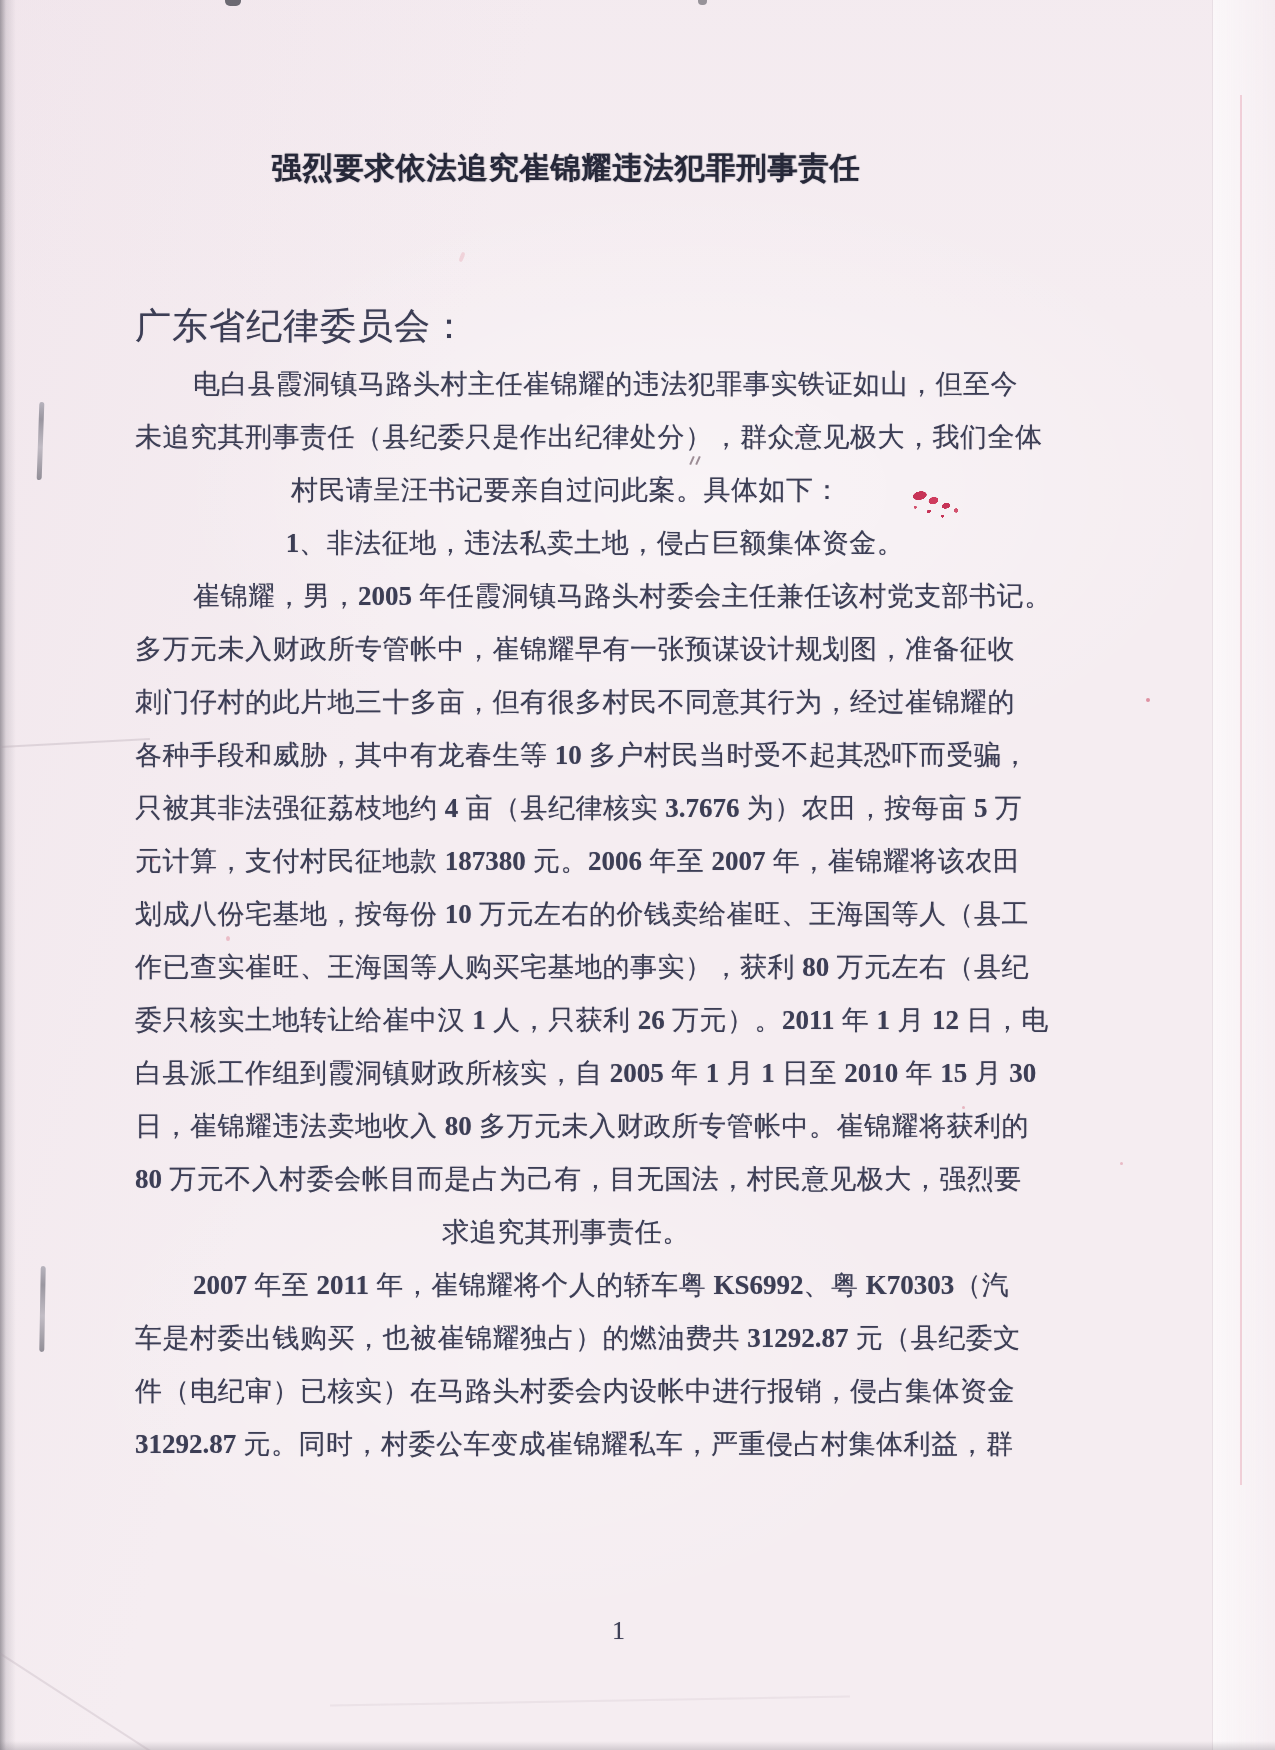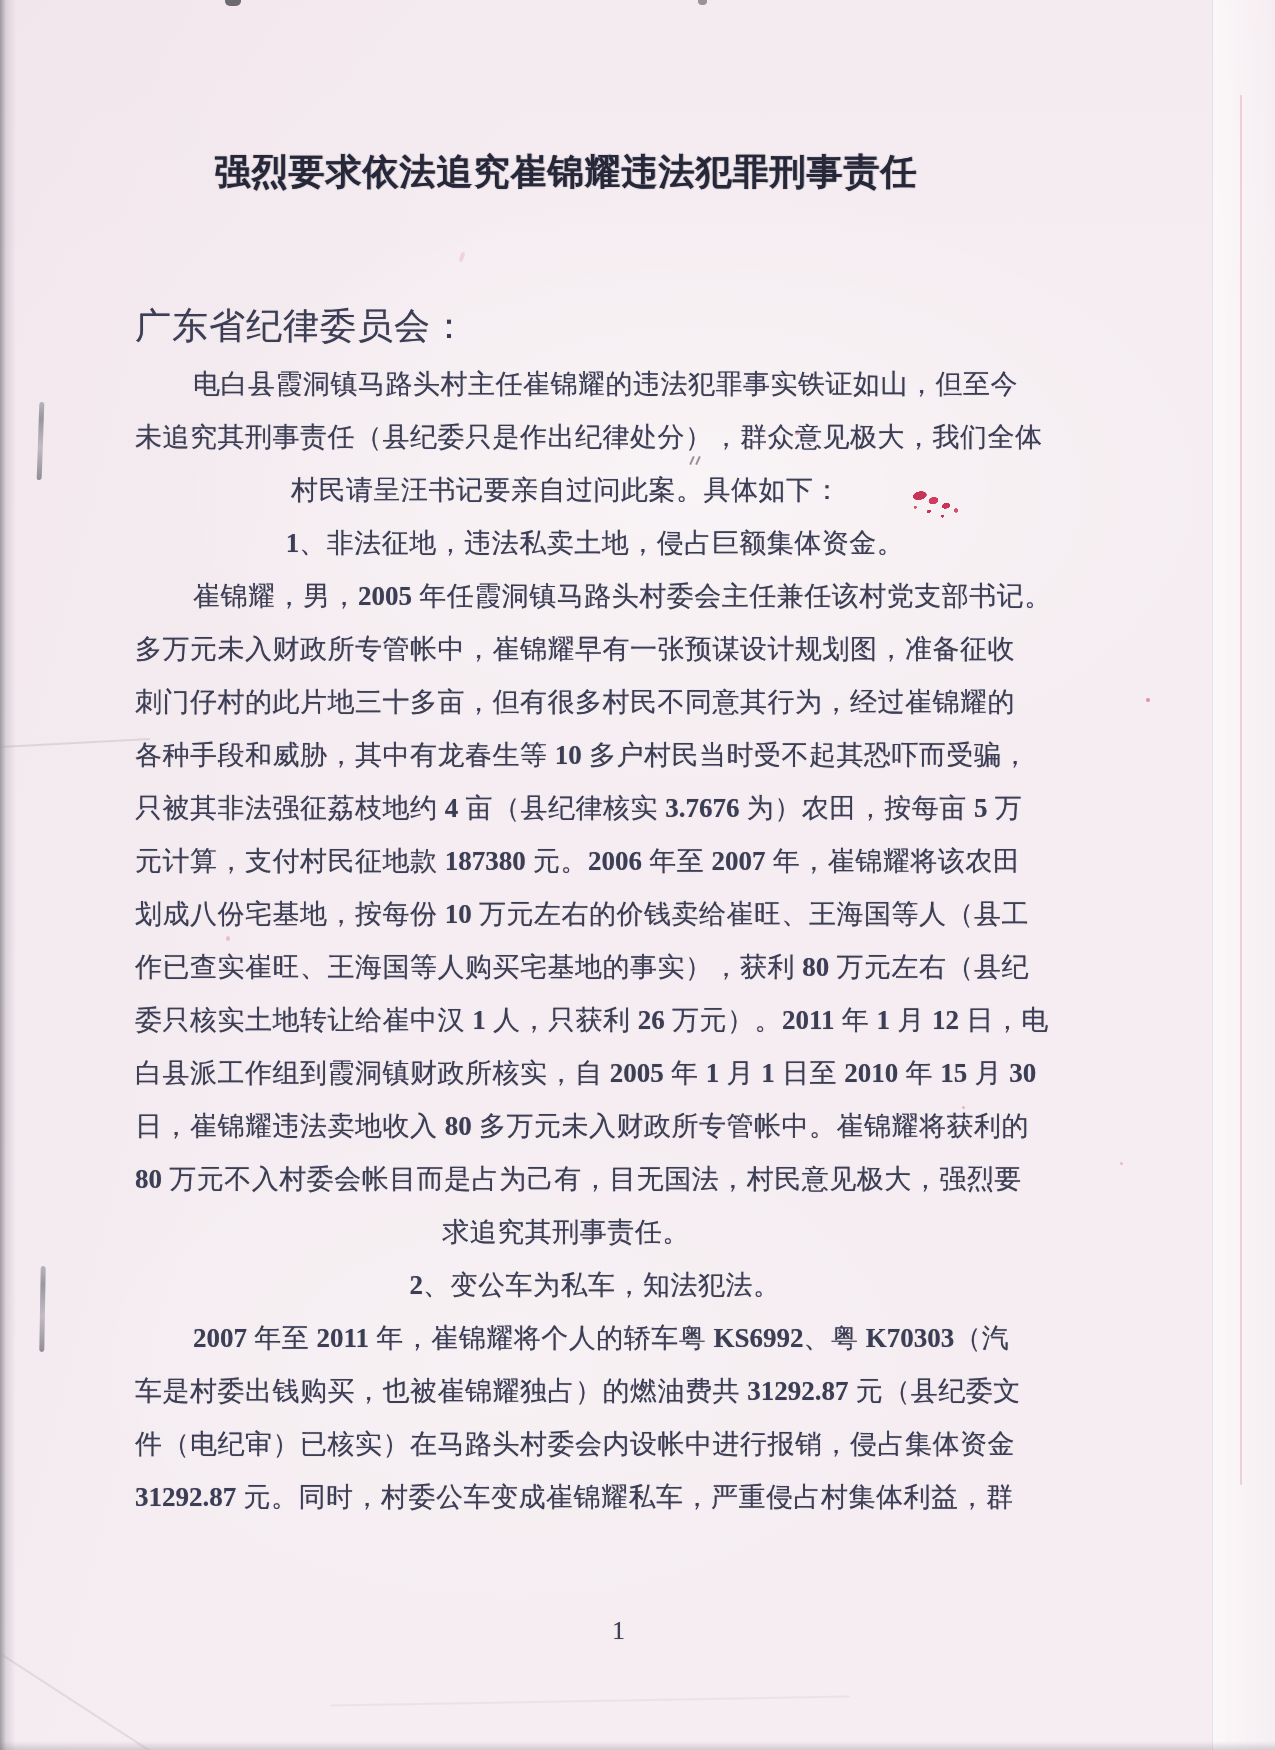--- a/index.html
+++ b/index.html
@@ -58,21 +58,21 @@
   .inkdot.d7{left:1120px;top:1162px;width:3px;height:3px;background:#da7d90;opacity:.45;}
   
   .stray-mark{position:absolute;left:688px;top:456px;width:16px;height:16px;}
   .stray-mark i{position:absolute;display:block;width:2px;height:9px;background:#7d6a74;opacity:.75;}
   .stray-mark i:first-child{left:3px;transform:rotate(24deg);}
   .stray-mark i:last-child{left:9px;transform:rotate(24deg);}
   
   .doc{position:absolute;left:135px;top:0;width:862px;color:var(--ink_text,#3c3e55);}
   .title{
     position:absolute;top:148px;left:0;width:100%;
-    text-align:center;font-size:36px;font-weight:bold;letter-spacing:1px;
+    text-align:center;font-size:30px;font-weight:bold;letter-spacing:1px;
     color:var(--title_ink,#262839);
     text-shadow:0 0 1.2px rgba(38,40,57,.65), 1px 0 0 rgba(38,40,57,.22);
     white-space:nowrap;}
   .salutation{
     position:absolute;top:302px;left:0;font-size:36px;letter-spacing:1px;
     text-shadow:0 0 .8px rgba(60,62,85,.5);white-space:nowrap;}
   .lines{position:absolute;top:358px;left:0;width:100%;text-align:center;}
   .line{
     height:53px;line-height:53px;font-size:27px;letter-spacing:.5px;
     white-space:nowrap;text-shadow:0 0 .8px rgba(60,62,85,.5);}
@@ -126,21 +126,20 @@
         <div class="line">各种手段和威胁，其中有龙春生等 <b>10</b> 多户村民当时受不起其恐吓而受骗，</div>
         <div class="line">只被其非法强征荔枝地约 <b>4</b> 亩（县纪律核实 <b>3.7676</b> 为）农田，按每亩 <b>5</b> 万</div>
         <div class="line">元计算，支付村民征地款 <b>187380</b> 元。<b>2006</b> 年至 <b>2007</b> 年，崔锦耀将该农田</div>
         <div class="line">划成八份宅基地，按每份 <b>10</b> 万元左右的价钱卖给崔旺、王海国等人（县工</div>
         <div class="line">作已查实崔旺、王海国等人购买宅基地的事实），获利 <b>80</b> 万元左右（县纪</div>
         <div class="line">委只核实土地转让给崔中汉 <b>1</b> 人，只获利 <b>26</b> 万元）。<b>2011</b> 年 <b>1</b> 月 <b>12</b> 日，电</div>
         <div class="line">白县派工作组到霞洞镇财政所核实，自 <b>2005</b> 年 <b>1</b> 月 <b>1</b> 日至 <b>2010</b> 年 <b>15</b> 月 <b>30</b></div>
         <div class="line">日，崔锦耀违法卖地收入 <b>80</b> 多万元未入财政所专管帐中。崔锦耀将获利的</div>
         <div class="line"><b>80</b> 万元不入村委会帐目而是占为己有，目无国法，村民意见极大，强烈要</div>
         <div class="line">求追究其刑事责任。</div>
-        <div class="line indent"><b>2</b>、变公车为私车，知法犯法。</div>
         <div class="line indent"><b>2007</b> 年至 <b>2011</b> 年，崔锦耀将个人的轿车粤 <b>KS6992</b>、粤 <b>K70303</b>（汽</div>
         <div class="line">车是村委出钱购买，也被崔锦耀独占）的燃油费共 <b>31292.87</b> 元（县纪委文</div>
         <div class="line">件（电纪审）已核实）在马路头村委会内设帐中进行报销，侵占集体资金</div>
         <div class="line"><b>31292.87</b> 元。同时，村委公车变成崔锦耀私车，严重侵占村集体利益，群</div>
       </div>
   </div>
 
   <div class="page-number">1</div>
 </div>
 

